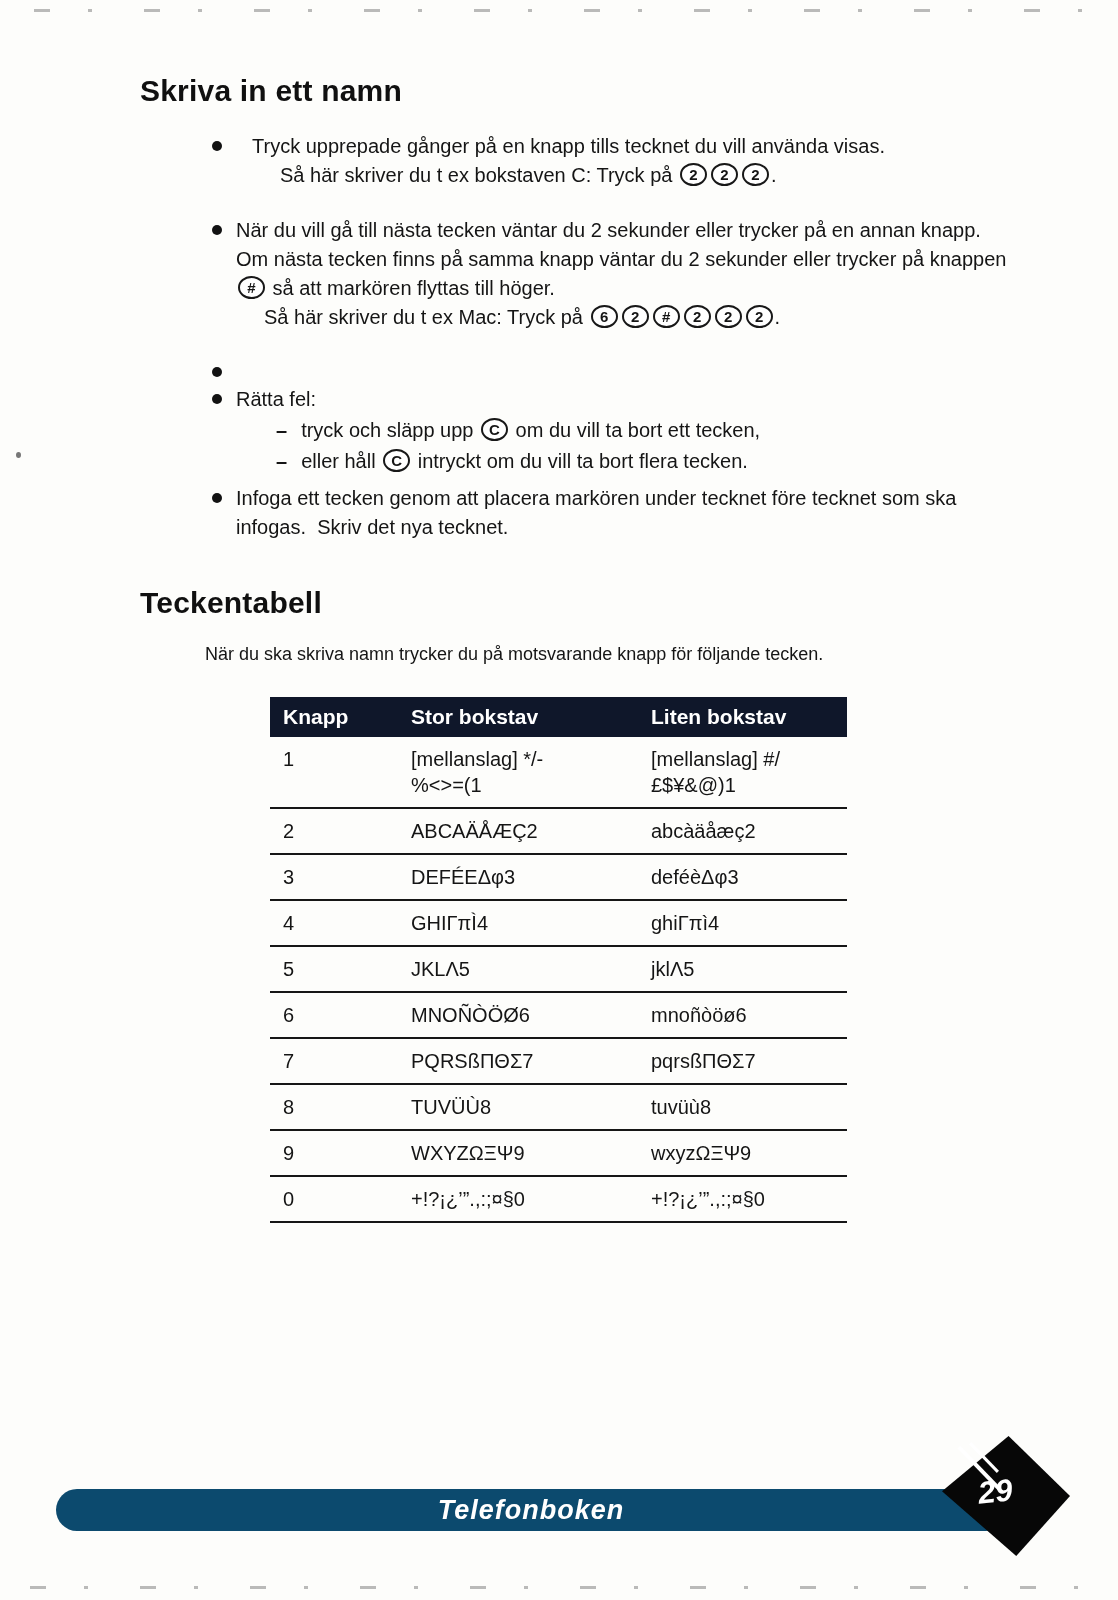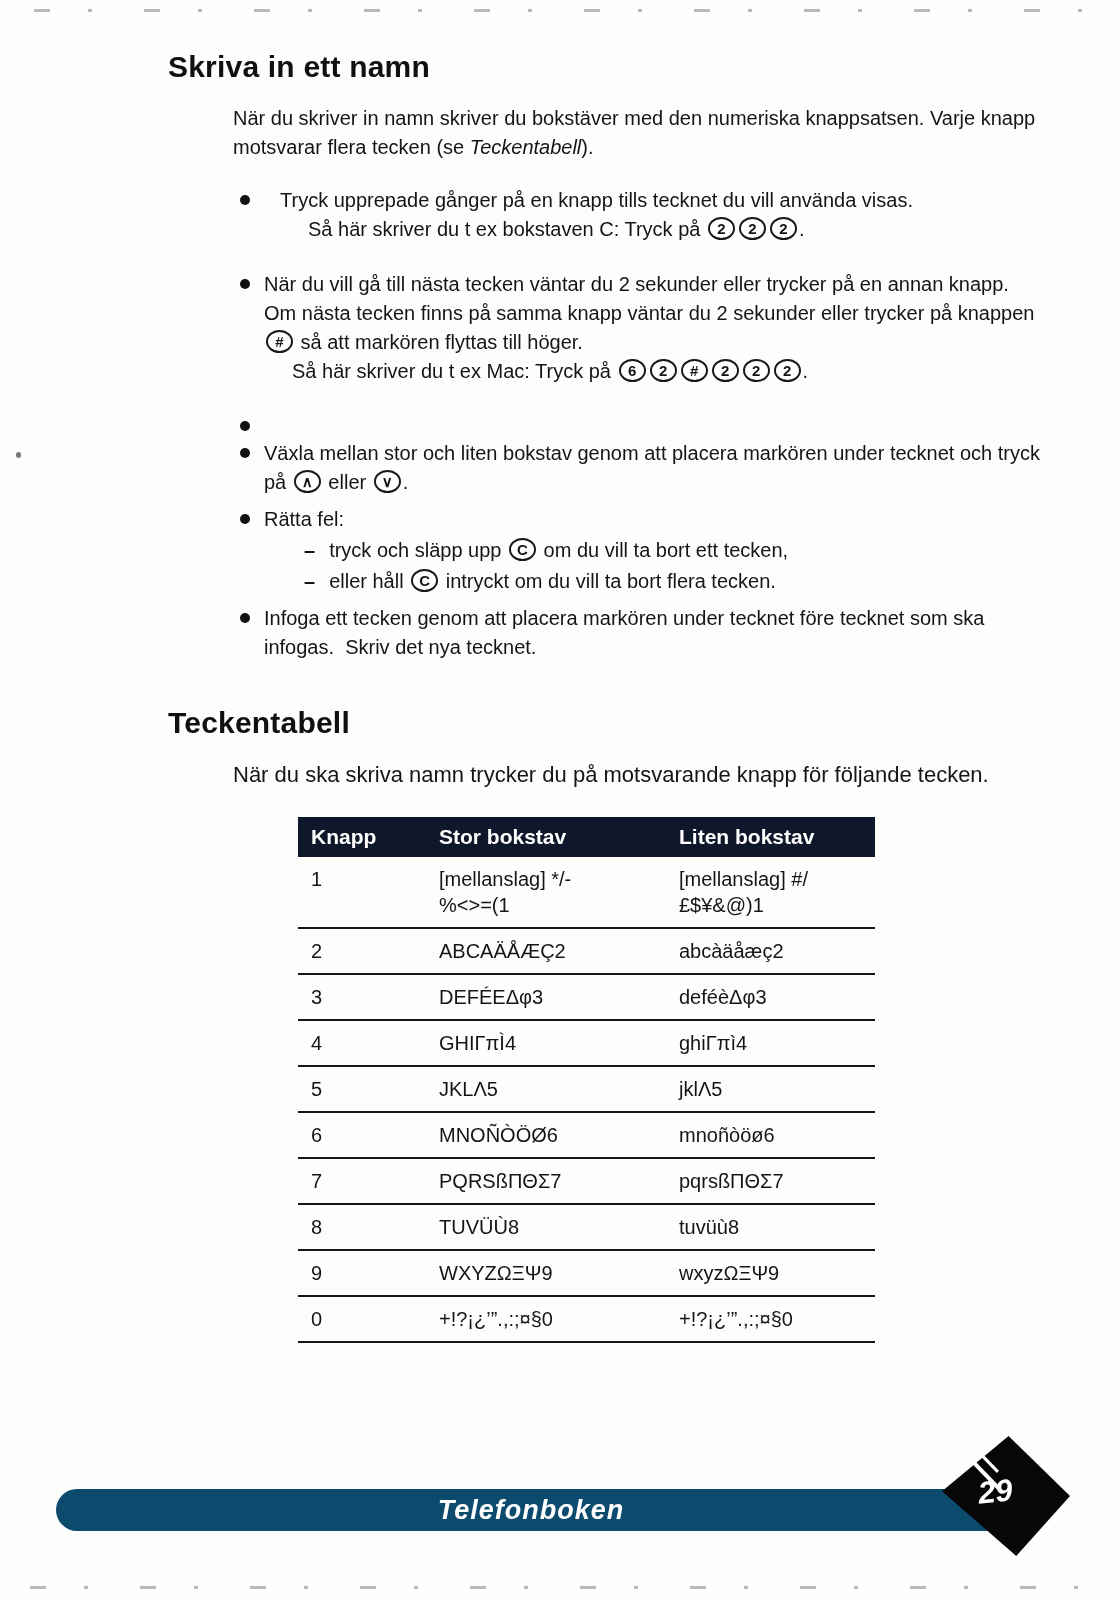--- a/index.html
+++ b/index.html
@@ -7,21 +7,21 @@
     width:1118px;height:1600px;position:relative;overflow:hidden;
     background:#fdfdfb;color:#151515;
     font-family:"Liberation Sans", sans-serif;
   }
   .noise{position:absolute;height:3px;opacity:.5;
     background:repeating-linear-gradient(90deg,#777 0 16px,transparent 16px 54px,#777 54px 58px,transparent 58px 110px);}
   .noise-top{top:9px;left:34px;width:1050px;}
   .noise-bottom{top:1586px;left:30px;width:1058px;}
   .speck{position:absolute;left:16px;top:452px;width:5px;height:6px;background:#777;border-radius:50%;}
 
-  .content{padding-top:50px;margin-left:28px;}
+  .content{padding-top:74px;}
   h1,h2{font-size:30px;font-weight:bold;margin:0 0 0 140px;letter-spacing:.2px;color:#101010;}
   h2{margin-top:44px;}
   .intro{margin:20px 80px 0 205px;width:830px;font-size:20px;line-height:29px;}
   .intro i{font-style:italic;}
 
   .bullets{margin:24px 0 0 212px;}
   .bullet{display:flex;margin-top:8px;}
   .bullets .bullet:first-child{margin-top:0;gap:16px;}
   .bullets .bullet:nth-child(2),
   .bullets .bullet:nth-child(3),
@@ -31,21 +31,21 @@
   .bline{white-space:pre-wrap;}
   .bline.indent{margin-left:28px;}
   .dash-line{display:flex;margin-left:40px;margin-top:2px;}
   .dash{font-weight:bold;margin-right:14px;}
   .dash-text{white-space:pre-wrap;}
 
   .keycap{display:inline-block;min-width:13px;padding:0 5px;border:2px solid #181818;
     border-radius:50%;font-size:15px;font-weight:bold;line-height:19px;text-align:center;
     vertical-align:2px;margin:0 2px;background:#fff;}
 
-  .table-intro{margin:20px 0 0 205px;font-size:22px;line-height:29px;}
+  .table-intro{margin:20px 0 0 205px;font-size:18px;line-height:29px;}
 
   table{border-collapse:collapse;margin:28px 0 0 270px;width:577px;table-layout:fixed;}
   col.c1{width:128px;}col.c2{width:240px;}col.c3{width:209px;}
   thead th{background:#0f172a;color:#ffffff;text-align:left;font-size:21px;font-weight:bold;
     padding:8px 0 8px 13px;}
   tbody td{border-bottom:2px solid #161616;font-size:20px;line-height:26px;
     padding:9px 0 9px 13px;vertical-align:top;}
 
   .footer-bar{position:absolute;left:56px;top:1489px;width:950px;height:42px;
     background:#0c4a6e;border-radius:21px;display:flex;align-items:center;justify-content:center;}
@@ -61,45 +61,38 @@
     font-weight:bold;font-style:italic;transform:rotate(-6deg);}
 </style>
 </head>
 <body>
 
 <div class="noise noise-top"></div>
 <div class="speck"></div>
 
 <div class="content">
   <h1>Skriva in ett namn</h1>
-  <p class="intro">När du skriver in namn skriver du bokstäver med den numeriska knappsatsen. Varje knapp motsvarar flera tecken (se <i>Teckentabell</i>).</p>
 
   <div class="bullets">
       <div class="bullet">
         <span class="dot"></span>
         <div class="bullet-body">
           <div class="bline">Tryck upprepade gånger på en knapp tills tecknet du vill använda visas.</div>
           <div class="bline indent">Så här skriver du t ex bokstaven C: Tryck på <span class="keycap">2</span><span class="keycap">2</span><span class="keycap">2</span>.</div>
         </div>
       </div>
       <div class="bullet">
         <span class="dot"></span>
         <div class="bullet-body">
           <div class="bline">När du vill gå till nästa tecken väntar du 2 sekunder eller trycker på en annan knapp.  Om nästa tecken finns på samma knapp väntar du 2 sekunder eller trycker på knappen <span class="keycap">#</span> så att markören flyttas till höger.</div>
           <div class="bline indent">Så här skriver du t ex Mac: Tryck på <span class="keycap">6</span><span class="keycap">2</span><span class="keycap">#</span><span class="keycap">2</span><span class="keycap">2</span><span class="keycap">2</span>.</div>
         </div>
       </div>
       <div class="bullet">
         <span class="dot"></span>
-      </div>
-      <div class="bullet">
-        <span class="dot"></span>
-        <div class="bullet-body">
-          <div class="bline">Växla mellan stor och liten bokstav genom att placera markören under tecknet och tryck på <span class="keycap">∧</span> eller <span class="keycap">∨</span>.</div>
-        </div>
       </div>
       <div class="bullet">
         <span class="dot"></span>
         <div class="bullet-body">
           <div class="bline">Rätta fel:</div>
           <div class="dash-line">
             <span class="dash">–</span>
             <span class="dash-text">tryck och släpp upp <span class="keycap">C</span> om du vill ta bort ett tecken,</span>
           </div>
           <div class="dash-line">

